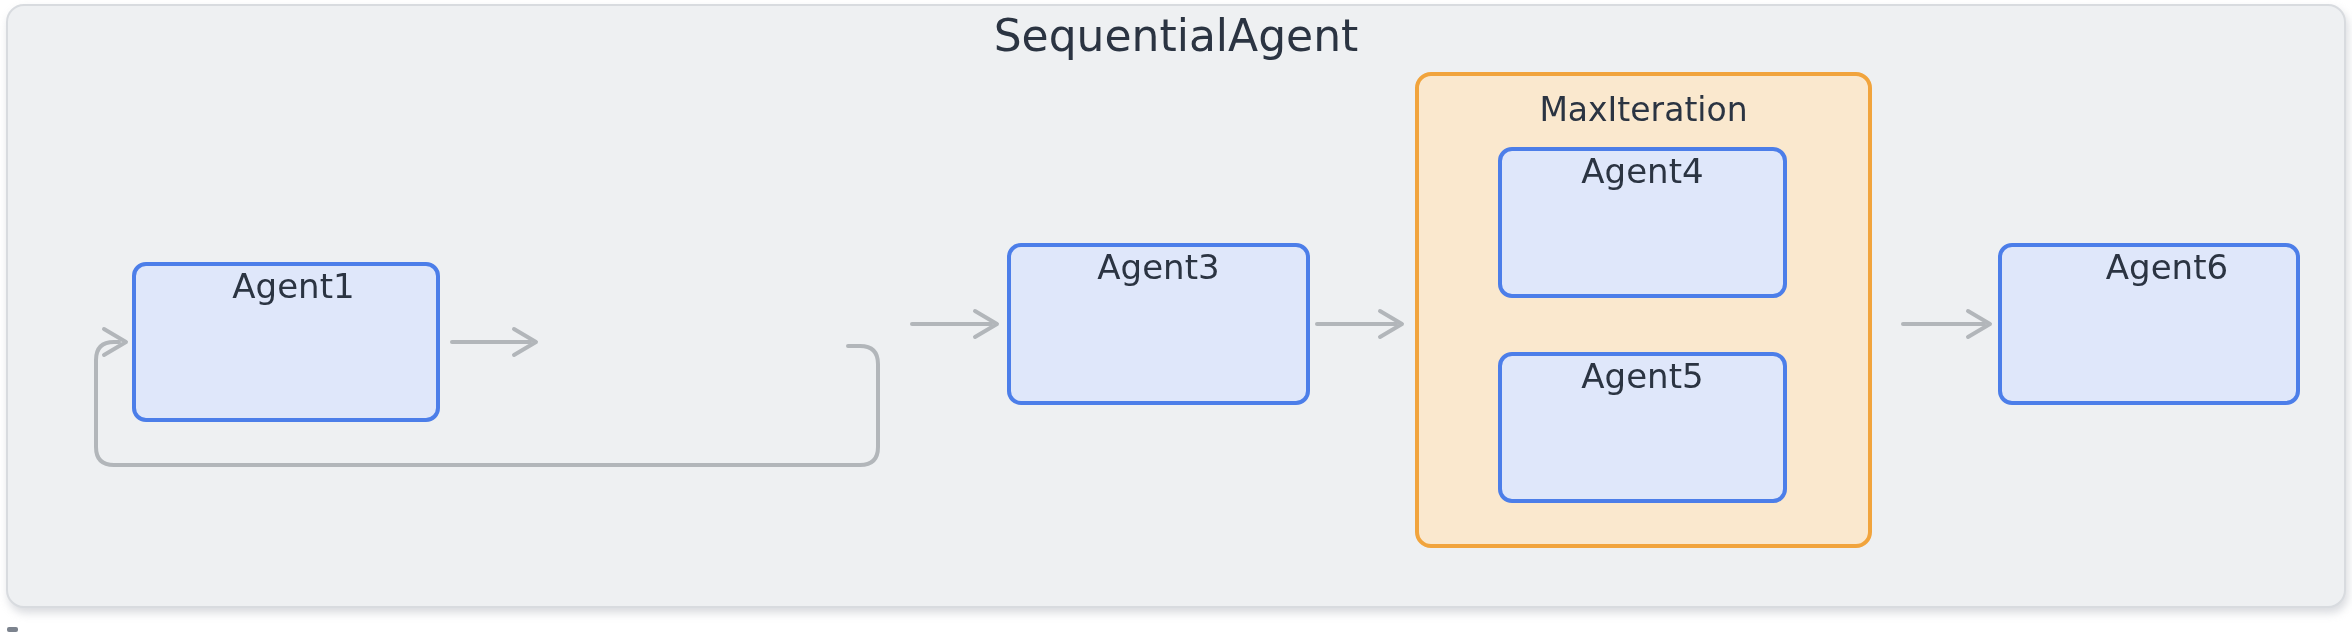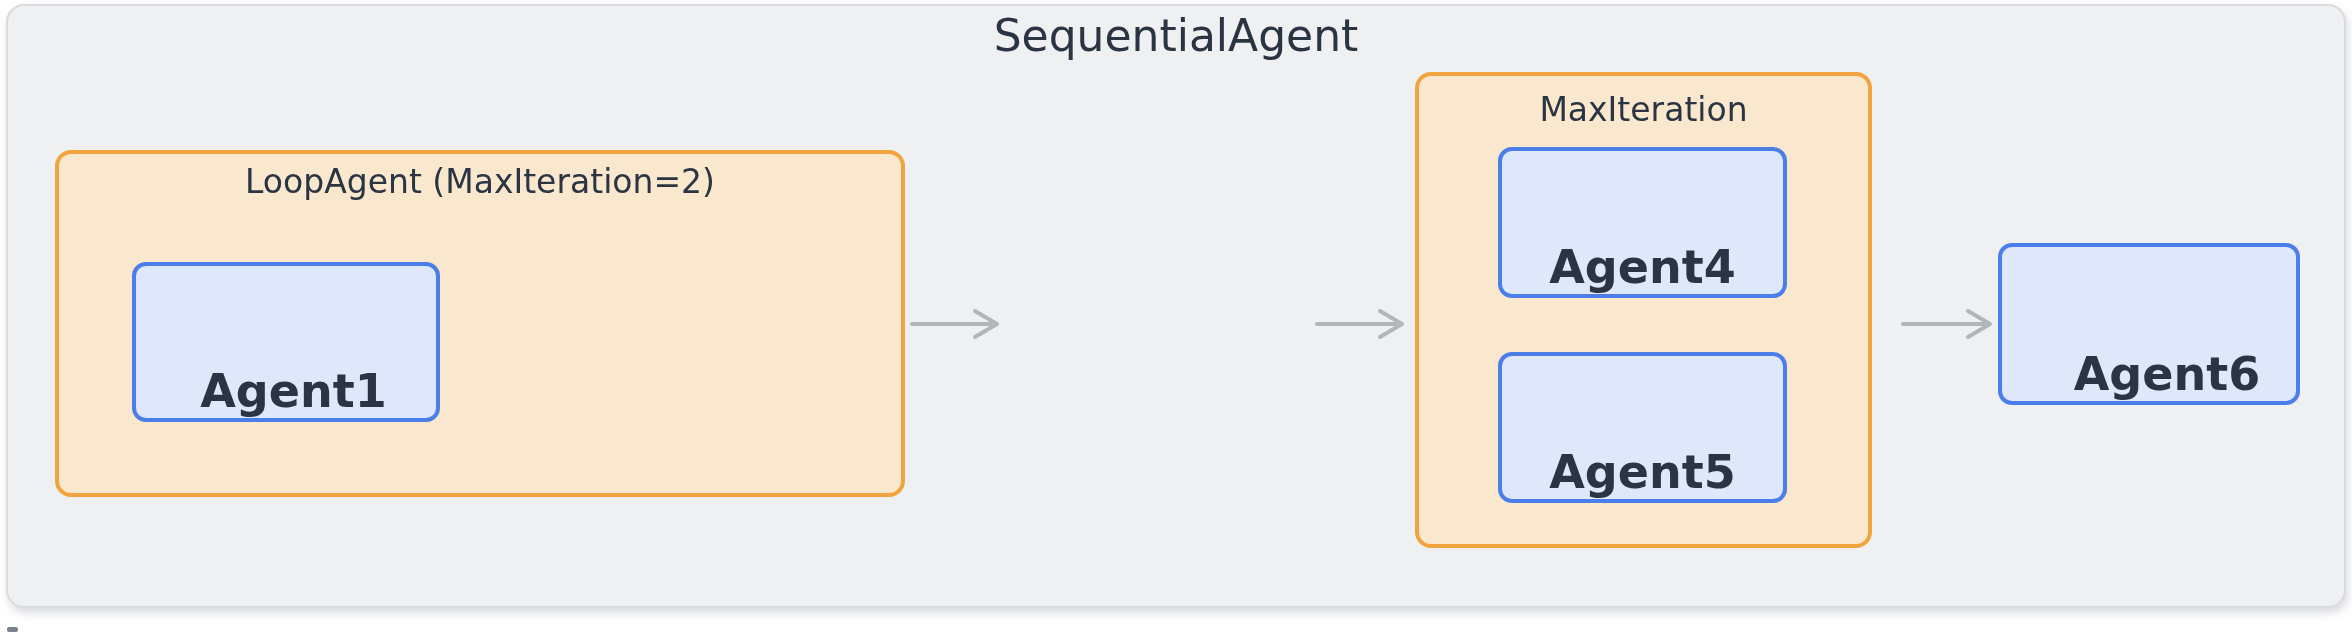--- a/index.html
+++ b/index.html
@@ -48,22 +48,22 @@
   }
   .loop-group{left:55px;top:150px;width:850px;height:347px;}
   .loop-group .group-title{top:8px;}
   .parallel-group{left:1415px;top:72px;width:457px;height:476px;}
   .parallel-group .group-title{top:14px;}
   .node{
     position:absolute;box-sizing:border-box;
     background:var(--node-fill);
     border:4px solid var(--node-border);
     border-radius:14px;
-    display:flex;align-items:flex-end;justify-content:center;
-    font-size:46px;color:var(--text);font-weight:bold;
+    display:flex;align-items:flex-start;justify-content:center;
+    font-size:34px;color:var(--text);
   }
   .node-agent1{left:132px;top:262px;width:308px;height:160px;padding-left:15px;}
   .node-agent2{left:544px;top:262px;width:304px;height:160px;}
   .node-agent3{left:1007px;top:243px;width:303px;height:162px;}
   .node-agent4{left:1498px;top:147px;width:289px;height:151px;}
   .node-agent5{left:1498px;top:352px;width:289px;height:151px;}
   .node-agent6{left:1998px;top:243px;width:302px;height:162px;padding-left:36px;}
   #connectors{
     position:absolute;left:0;top:0;width:2352px;height:632px;
     pointer-events:none;
@@ -100,30 +100,30 @@
     <path class="connector" d="M912 324 H991"></path>
     <path class="connector" d="M975 311 L997 324 L975 337"></path>
 
     <path class="connector" d="M1317 324 H1396"></path>
     <path class="connector" d="M1380 311 L1402 324 L1380 337"></path>
 
     <path class="connector" d="M1903 324 H1984"></path>
     <path class="connector" d="M1968 311 L1990 324 L1968 337"></path>
   </svg>
 
-  <div class="group loop-group">
-    <div class="group-title">LoopAgent (MaxIteration=2)</div>
-  </div>
 
   <div class="group parallel-group">
     <div class="group-title">MaxIteration</div>
   </div>
 
   <div class="node node-agent1">
     <span>Agent1</span>
+  </div>
+  <div class="node node-agent3">
+    <span>Agent3</span>
   </div>
   <div class="node node-agent4">
     <span>Agent4</span>
   </div>
   <div class="node node-agent5">
     <span>Agent5</span>
   </div>
   <div class="node node-agent6">
     <span>Agent6</span>
   </div>

